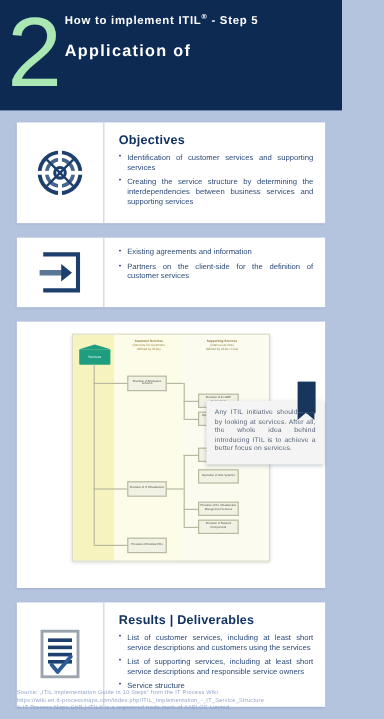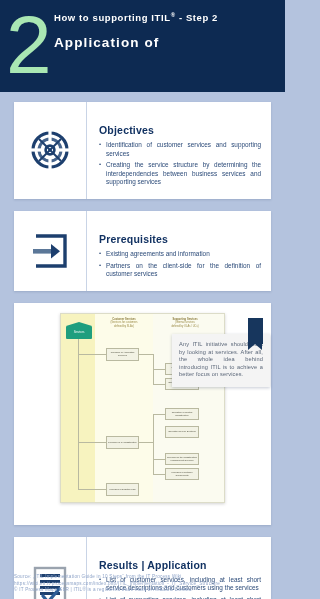--- a/index.html
+++ b/index.html
@@ -65,21 +65,21 @@
   }
   .panel-body{
     flex:1;
     border-left:1px solid #c9d4e6;
     padding:9px 10px 9px 12px;
   }
   .panel-h{
     color:#123262;
     font-size:10.5px;
     font-weight:bold;
-    margin:13px 0 5px 0;
+    margin:0 0 5px 0;
     letter-spacing:.2px;
   }
   ul.bul{
     margin:0;padding:0;list-style:none;
   }
   ul.bul li{
     position:relative;
     padding-left:7px;
     color:#2b4a78;
     font-size:6.4px;
@@ -219,21 +219,21 @@
 
   
   .ic{display:block;}
 </style>
 </head>
 <body>
 
 <div class="header">
   <div class="step-num">2</div>
   <div class="header-sub">
-    <span>How to supporting ITIL</span><sup>®</sup><span> - Step 2</span>
+    <span>How to implement ITIL</span><sup>®</sup><span> - Step 5</span>
   </div>
   <div class="header-title">
     <div>Application of</div>
   </div>
 </div>
 
 <div style="height:10px"></div>
 
 <div class="panel">
   <div class="panel-icon">
@@ -263,21 +263,20 @@
 
 <div class="panel">
   <div class="panel-icon">
     <svg class="ic" width="38" height="38" viewBox="0 0 38 38">
       <path d="M5 4 H34 V34 H5" fill="none" stroke="#1d3f6e" stroke-width="3.4"></path>
       <rect x="2" y="17" width="20" height="4.6" fill="#5b7798"></rect>
       <path d="M20 12 L29 19.3 L20 26.6 Z" fill="#1d3f6e"></path>
     </svg>
   </div>
   <div class="panel-body">
-    <div class="panel-h">Prerequisites</div>
     <ul class="bul">
       <li>Existing agreements and information</li>
       <li>Partners on the client-side for the definition of customer services</li>
     </ul>
   </div>
 </div>
 
 <div class="diagram-panel">
   <div class="diagram-frame">
     <div class="band-left"></div>
@@ -335,21 +334,21 @@
     <svg class="ic" width="34" height="42" viewBox="0 0 34 42">
       <rect x="2" y="2" width="30" height="38" fill="#ffffff" stroke="#9aa3ae" stroke-width="2.4"></rect>
       <rect x="7" y="8" width="20" height="3" fill="#1d3f6e"></rect>
       <rect x="7" y="14" width="20" height="3" fill="#1d3f6e"></rect>
       <rect x="7" y="20" width="20" height="3" fill="#1d3f6e"></rect>
       <rect x="7" y="26" width="20" height="3" fill="#1d3f6e"></rect>
       <path d="M10 30 L15 36 L26 23" fill="none" stroke="#2d5c96" stroke-width="3.2" stroke-linecap="round" stroke-linejoin="round"></path>
     </svg>
   </div>
   <div class="panel-body">
-    <div class="panel-h">Results | Application</div>
+    <div class="panel-h">Results | Deliverables</div>
     <ul class="bul">
       <li>List of customer services, including at least short service descriptions and customers using the services</li>
       <li>List of supporting services, including at least short service descriptions and responsible service owners</li>
       <li>Service structure</li>
     </ul>
   </div>
 </div>
 
 <div class="footer">
   <p>Source: „ITIL Implementation Guide in 10 Steps“ from the IT Process Wiki.</p>

